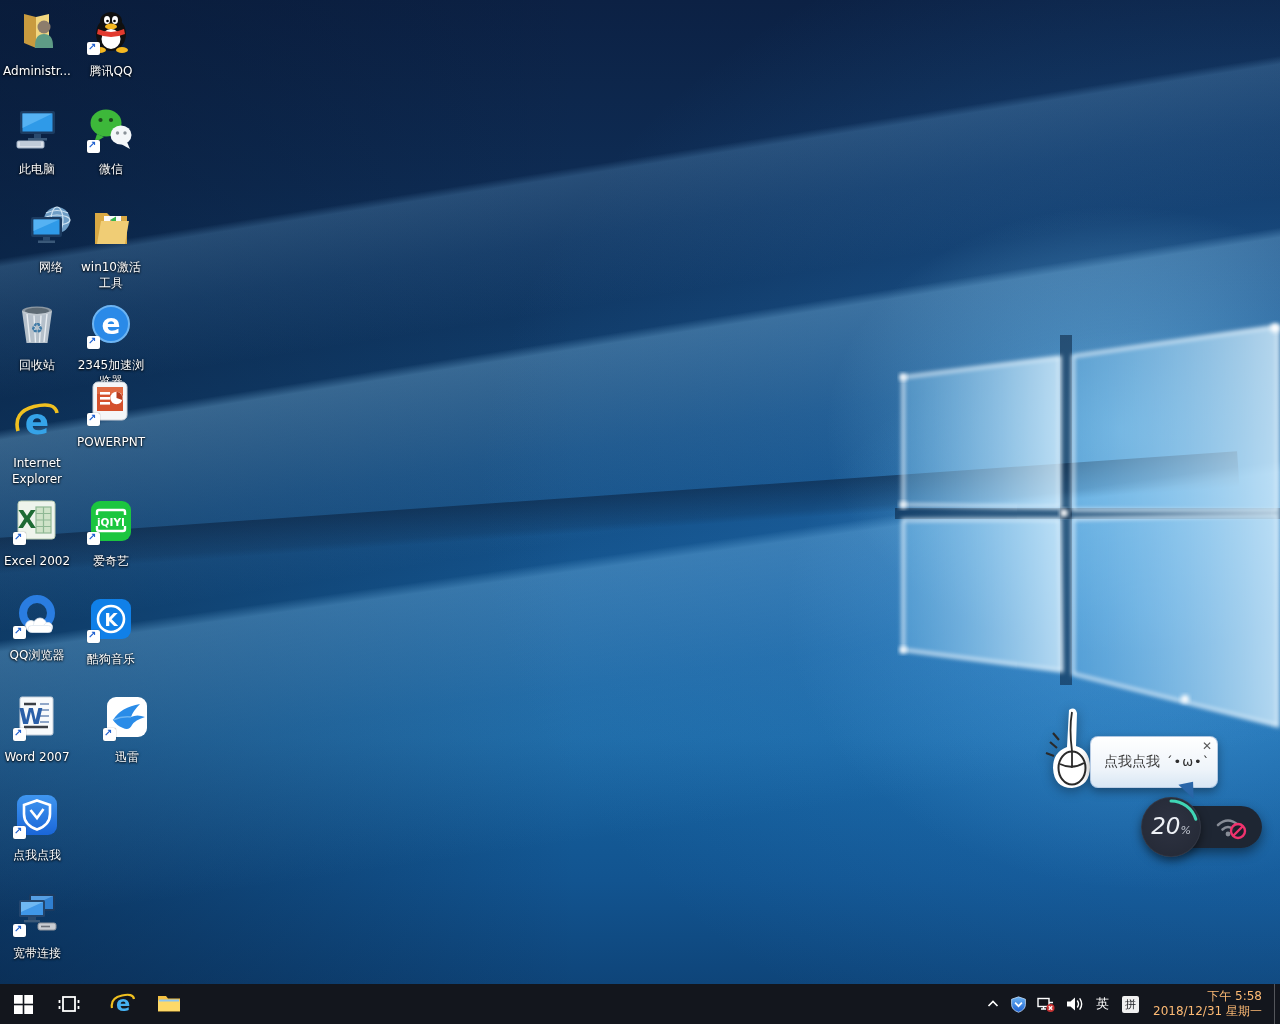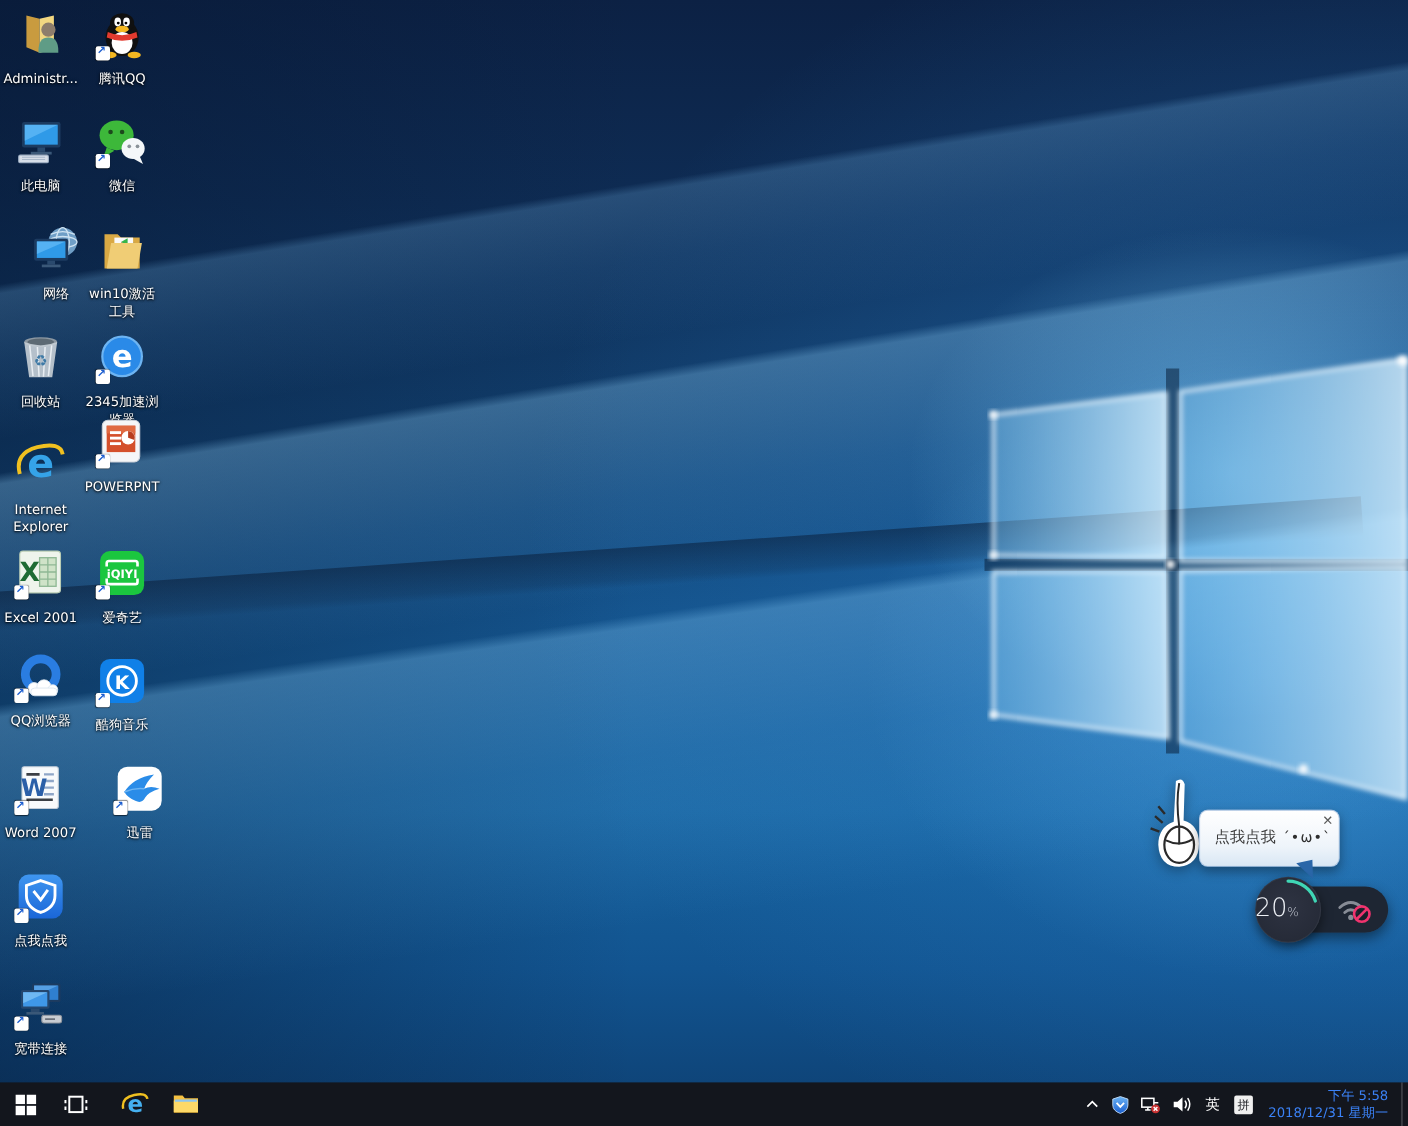--- a/index.html
+++ b/index.html
@@ -48,34 +48,34 @@
   .tail{position:absolute;left:1180px;top:783px;width:0;height:0;
     border-left:12px solid transparent;border-right:3px solid transparent;
     border-top:17px solid #2a66a8;transform:rotate(-12deg);}
   
   .pill{position:absolute;left:1157px;top:806px;width:105px;height:42px;border-radius:21px;
     background:rgba(30,35,46,.96);box-shadow:0 5px 12px rgba(0,0,0,.45);}
   .gauge{position:absolute;left:1141px;top:797px;width:60px;height:60px;border-radius:50%;
     background:radial-gradient(circle at 50% 45%,#2e3342,#262b38 70%);
     box-shadow:0 4px 10px rgba(0,0,0,.5), inset 0 0 0 1px rgba(255,255,255,.05);}
   .gauge svg{position:absolute;left:0;top:0;}
-  .gauge .val{position:absolute;width:100%;top:16px;text-align:left;color:#eef1f6;
-    font-size:23px;font-weight:300;letter-spacing:0;}
+  .gauge .val{position:absolute;width:100%;top:16px;text-align:center;color:#eef1f6;
+    font-size:23px;font-weight:300;letter-spacing:0;font-style:italic;}
   .gauge .val .unit{font-size:11px;color:#c3c8d2;}
   .wifi-blocked{position:absolute;left:1212px;top:812px;}
   
   .taskbar{position:absolute;left:0;bottom:0;width:1280px;height:40px;background:#13161d;
     display:flex;align-items:center;z-index:50;}
   .tbtn{width:46px;height:40px;display:flex;align-items:center;justify-content:center;}
   .tray{position:absolute;right:0;top:0;height:40px;display:flex;align-items:center;}
   .tray-item{height:40px;display:flex;align-items:center;justify-content:center;padding:0 5px;}
   .lang{color:#fff;font-size:13px;padding:0 7px;}
   .ime{width:17px;height:17px;background:#f0f0f0;border-radius:2px;color:#16181d;
     font-size:11px;line-height:17px;text-align:center;margin:0 8px 0 6px;}
-  .clock{color:#3b82f6;font-size:12px;text-align:right;line-height:15px;padding:0 12px 0 6px;white-space:nowrap;}
+  .clock{color:#fdba74;font-size:12px;text-align:right;line-height:15px;padding:0 12px 0 6px;white-space:nowrap;}
   .show-desktop{width:5px;height:40px;border-left:1px solid rgba(255,255,255,.28);}
 </style>
 </head>
 <body>
 
 <div class="wallpaper">
   <div class="beam beam1"></div>
   <div class="beam beam2"></div>
   <div class="beam beamDark"></div>
   <div class="beam beam3"></div>
@@ -260,21 +260,21 @@
     <svg width="46" height="46" viewBox="0 0 46 46">
       <rect x="4" y="3" width="37" height="38" rx="3" fill="#eef4ec" stroke="#b9ccb4" stroke-width="1"></rect>
       <g stroke="#8fb894" stroke-width="1.2" fill="#cfe3c8">
         <rect x="22" y="9" width="15" height="26"></rect>
         <path d="M22 15.5 h15 M22 22 h15 M22 28.5 h15 M29.5 9 v26" fill="none"></path>
       </g>
       <text x="13" y="30" font-size="24" font-weight="bold" text-anchor="middle" fill="#1e6b34" font-family="DejaVu Sans,sans-serif">X</text>
     </svg>
     <span class="sc"></span>
   </div>
-  <div class="lbl">Excel 2001</div>
+  <div class="lbl">Excel 2002</div>
 </div>
 
 <div class="dicon" style="left:75px;top:498px">
   <div class="ic">
     <svg width="46" height="46" viewBox="0 0 46 46">
       <rect x="3" y="3" width="40" height="40" rx="9" fill="#1bc63f"></rect>
       <path d="M9 17 v-3 q0 -2 2 -2 h24 q2 0 2 2 v3 M9 28 v3 q0 2 2 2 h24 q2 0 2 -2 v-3" fill="none" stroke="#fff" stroke-width="2.4"></path>
       <text x="23" y="27.5" font-size="10.5" font-weight="bold" text-anchor="middle" fill="#fff" font-family="DejaVu Sans,sans-serif">iQIYI</text>
     </svg>
     <span class="sc"></span>

